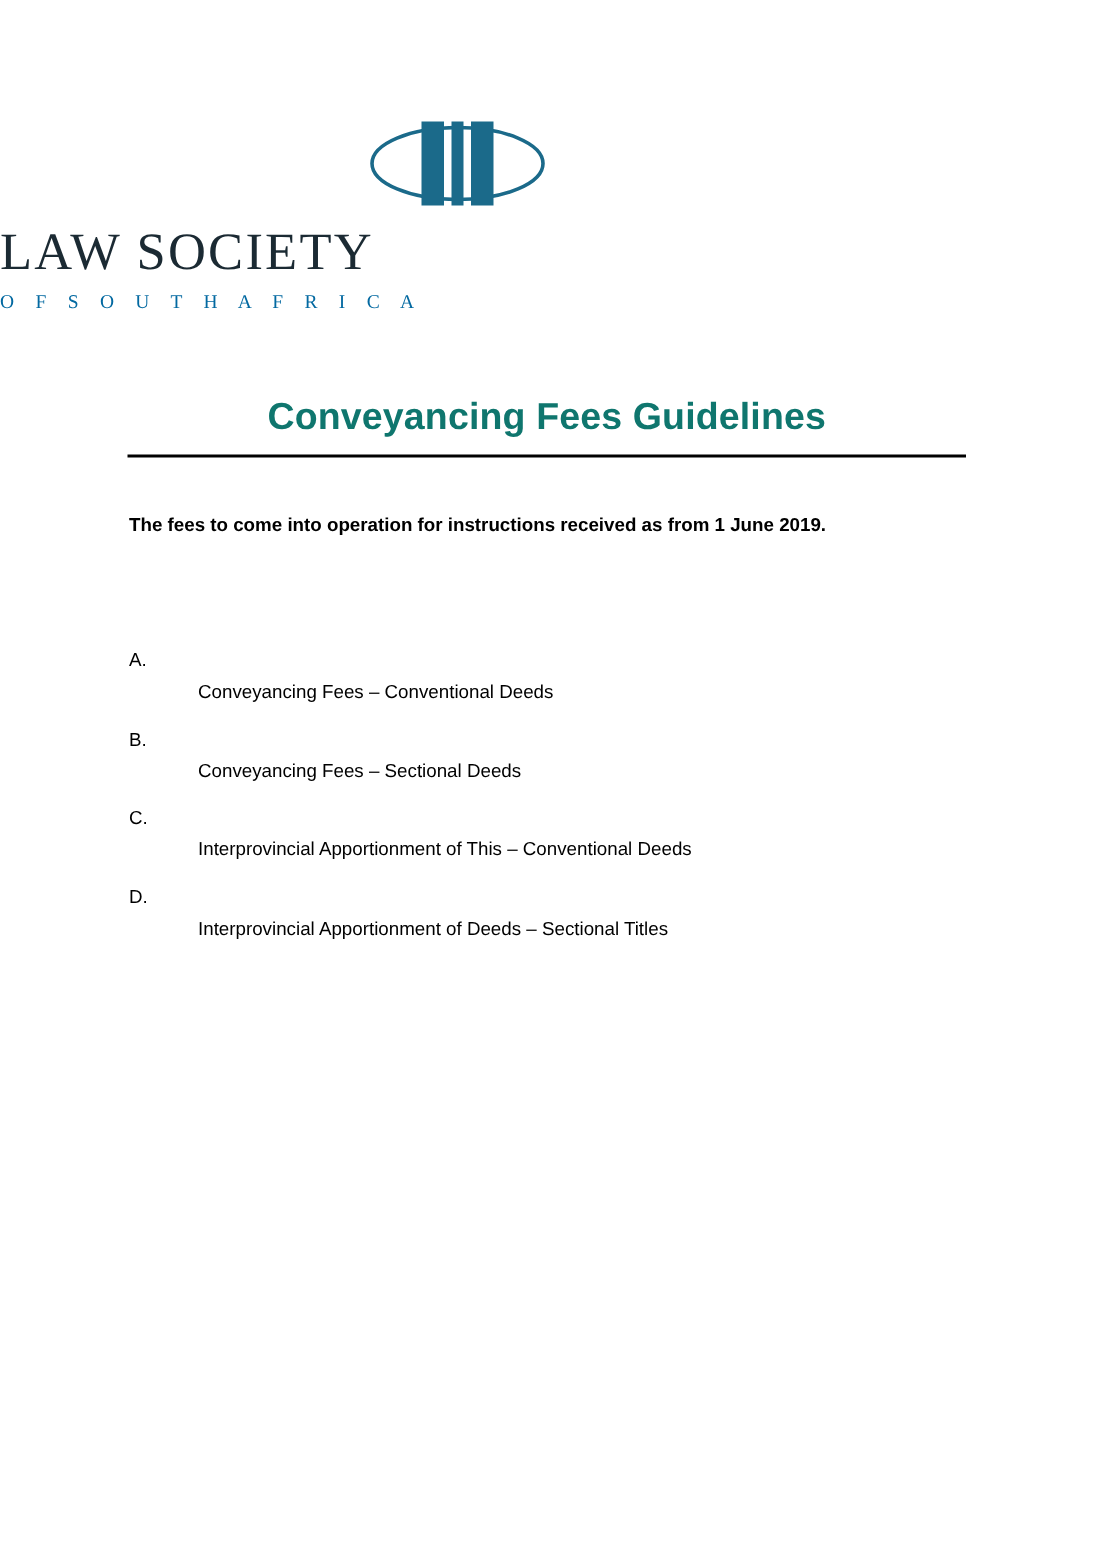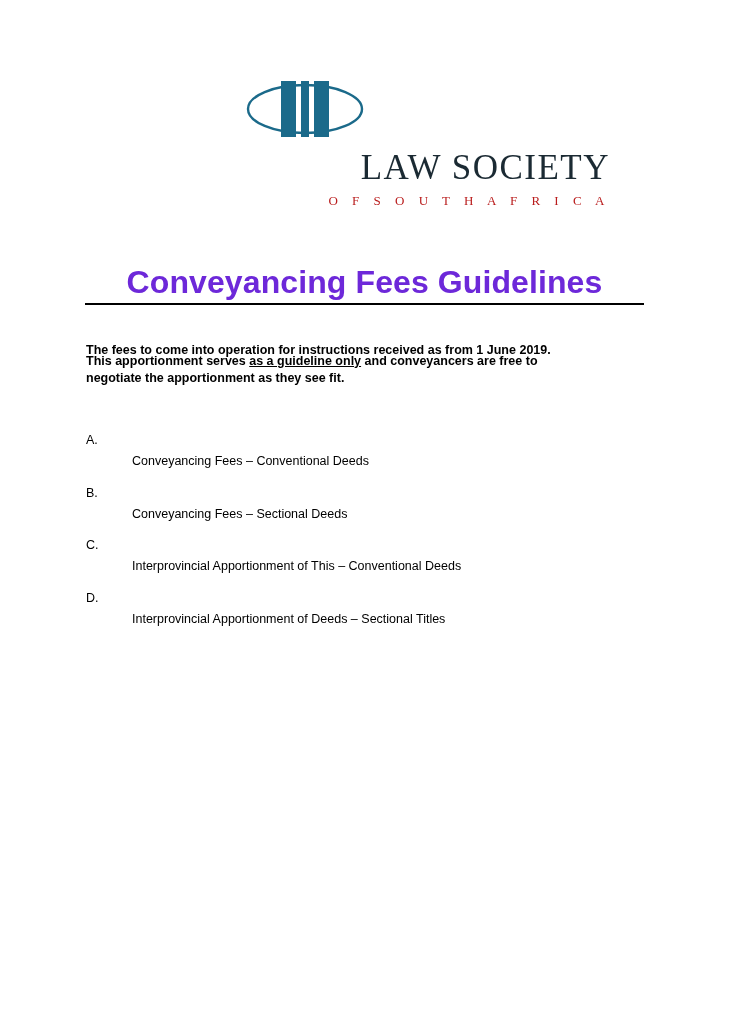--- a/index.html
+++ b/index.html
@@ -20,54 +20,54 @@
     height: 1030px;
     box-sizing: border-box;
   }
 
   
   .logo-block {
     position: absolute;
     top: 78px;
     left: 0;
     width: 610px;
-    text-align: right;
+    text-align: left;
   }
   .logo-mark {
     display: block;
     margin: 0 auto 10px auto;
     width: 120px;
     height: 62px;
   }
   .logo-wordmark {
     font-family: "Liberation Serif", serif;
     font-size: 35px;
     letter-spacing: 1.5px;
     color: #1b2a33;
     line-height: 1.05;
     font-weight: normal;
   }
   .logo-sub {
     font-family: "Liberation Serif", serif;
     font-size: 13px;
     letter-spacing: 5.5px;
-    color: #b91c1c;
+    color: #0369a1;
     margin-top: 6px;
   }
 
   
   .doc-title {
     position: absolute;
     top: 264px;
     left: 0;
     width: 729px;
     text-align: center;
-    font-size: 32px;
+    font-size: 25px;
     font-weight: bold;
-    color: #6d28d9;
+    color: #0f766e;
     letter-spacing: 0.1px;
   }
   .title-rule {
     position: absolute;
     top: 303px;
     left: 85px;
     width: 559px;
     height: 2px;
     background: #000000;
   }
@@ -129,23 +129,20 @@
     </svg>
     <div class="logo-wordmark">LAW SOCIETY</div>
     <div class="logo-sub">O F   S O U T H   A F R I C A</div>
   </div>
 
   <div class="doc-title">Conveyancing Fees Guidelines</div>
   <div class="title-rule"></div>
 
   <div class="para para-1">The fees to come into operation for instructions received as from 1 June  2019.</div>
 
-  <div class="para para-2">
-    <span>This apportionment serves </span><span class="underline-bold">as a guideline only</span><span> and conveyancers are free to negotiate the apportionment as they see fit.</span>
-  </div>
 
   <div class="list">
     <div class="list-row">
       <span class="list-marker">A.</span>
       <span class="list-label">Conveyancing Fees – Conventional Deeds</span>
     </div>
     <div class="list-row">
       <span class="list-marker">B.</span>
       <span class="list-label">Conveyancing Fees – Sectional Deeds</span>
     </div>

